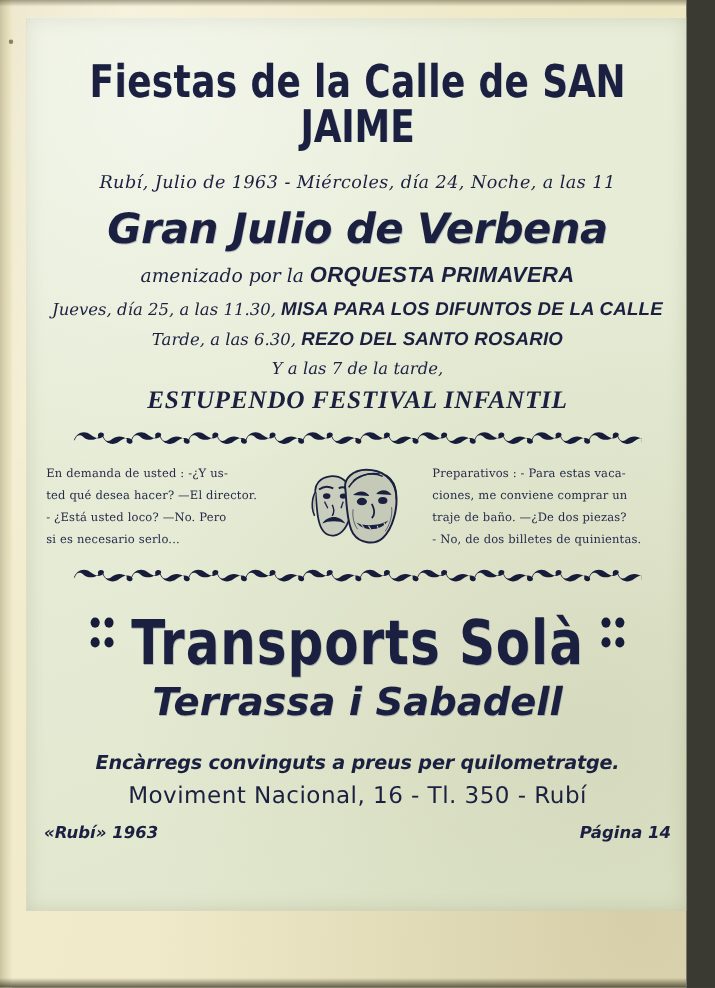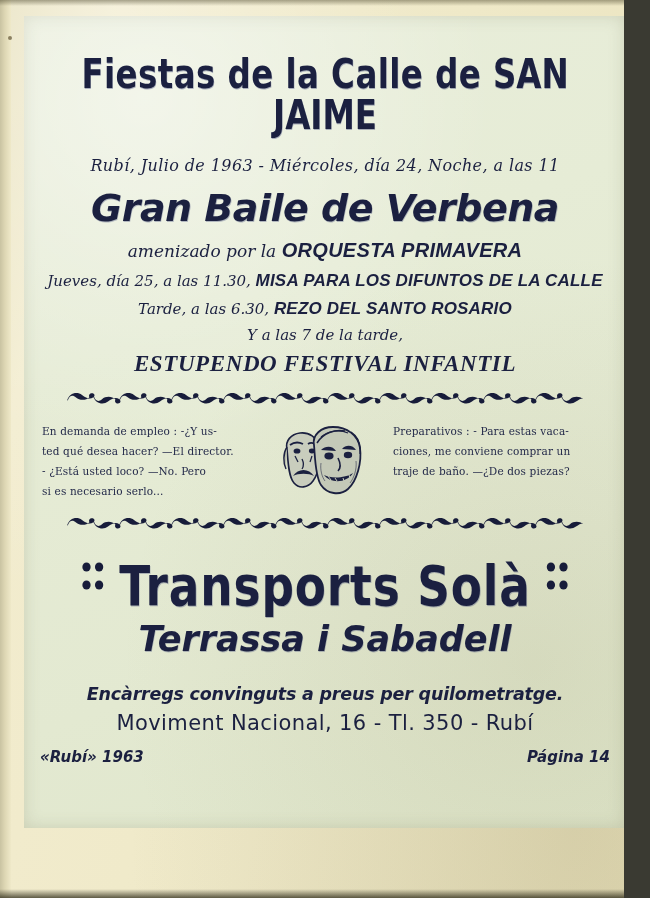--- a/index.html
+++ b/index.html
@@ -280,21 +280,21 @@
   <div class="speck" style="left:624px;top:628px;width:5px;height:5px;"></div>
   <div class="speck" style="left:627px;top:668px;width:3px;height:5px;opacity:.65;"></div>
   <div class="speck" style="left:8px;top:36px;width:4px;height:4px;opacity:.6;"></div>
 
   <div class="content">
 
     <h1 class="ln headline"><span>Fiestas de la Calle de </span><span class="caps">SAN JAIME</span></h1>
 
     <p class="ln dateline">Rubí, Julio de 1963 - Miércoles, día 24, Noche, a las 11</p>
 
-    <h2 class="ln bigtitle">Gran Baile de Verbena</h2>
+    <h2 class="ln bigtitle">Gran Julio de Verbena</h2>
 
     <p class="ln amenizado"><span>amenizado por la </span><span class="band">ORQUESTA PRIMAVERA</span></p>
 
     <div class="sched">
       <p class="ln sched-line"><span>Jueves, día 25, a las 11.30, </span><span class="evt">MISA PARA LOS DIFUNTOS DE LA CALLE</span></p>
       <p class="ln sched-line"><span>Tarde, a las 6.30, </span><span class="evt">REZO DEL SANTO ROSARIO</span></p>
       <p class="ln sched-line">Y a las 7 de la tarde,</p>
     </div>
     <p class="ln festival">ESTUPENDO FESTIVAL INFANTIL</p>
 
@@ -317,21 +317,21 @@
         <use href="#waveunit" x="312"></use>
         <use href="#waveunit" x="364"></use>
         <use href="#waveunit" x="416"></use>
         <use href="#waveunit" x="468"></use>
       </g>
     </svg>
 
     <div class="jokes">
 
       <div class="joke-col left">
-        <div>En demanda de empleo :  -¿Y us-</div>
+        <div>En demanda de usted :  -¿Y us-</div>
         <div>ted qué desea hacer? —El director.</div>
         <div>- ¿Está usted loco?   —No.  Pero</div>
         <div>si es necesario serlo...</div>
       </div>
 
       <div class="masks">
         <svg width="88" height="78" viewBox="0 0 88 78">
 
           <g>
             <path d="M6,26 C4,18 10,11 19,10 C28,9 36,14 38,24 C40,35 38,50 32,58 C27,65 18,66 13,60
@@ -370,20 +370,21 @@
             <path d="M40,40 C39,47 41,54 44,58" fill="none" stroke="#1b2040" stroke-width=".9" opacity=".6"></path>
             <path d="M75,38 C76,46 73,55 69,60" fill="none" stroke="#1b2040" stroke-width=".9" opacity=".6"></path>
           </g>
         </svg>
       </div>
 
       <div class="joke-col right">
         <div>Preparativos :   - Para estas vaca-</div>
         <div>ciones,  me  conviene  comprar  un</div>
         <div>traje de baño.   —¿De dos piezas?</div>
+        <div>- No, de dos billetes de quinientas.</div>
       </div>
 
     </div>
 
     <svg class="divider" viewBox="0 0 516 17" style="margin-top:13px;">
       <g>
         <use href="#waveunit" x="0"></use>
         <use href="#waveunit" x="52"></use>
         <use href="#waveunit" x="104"></use>
         <use href="#waveunit" x="156"></use>

